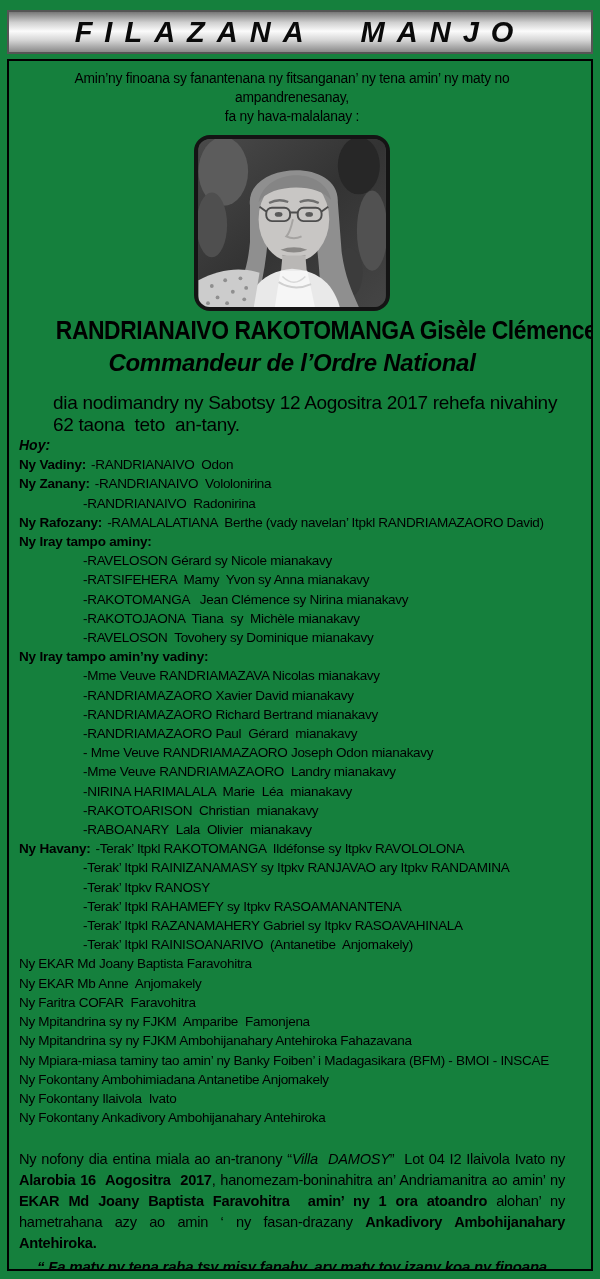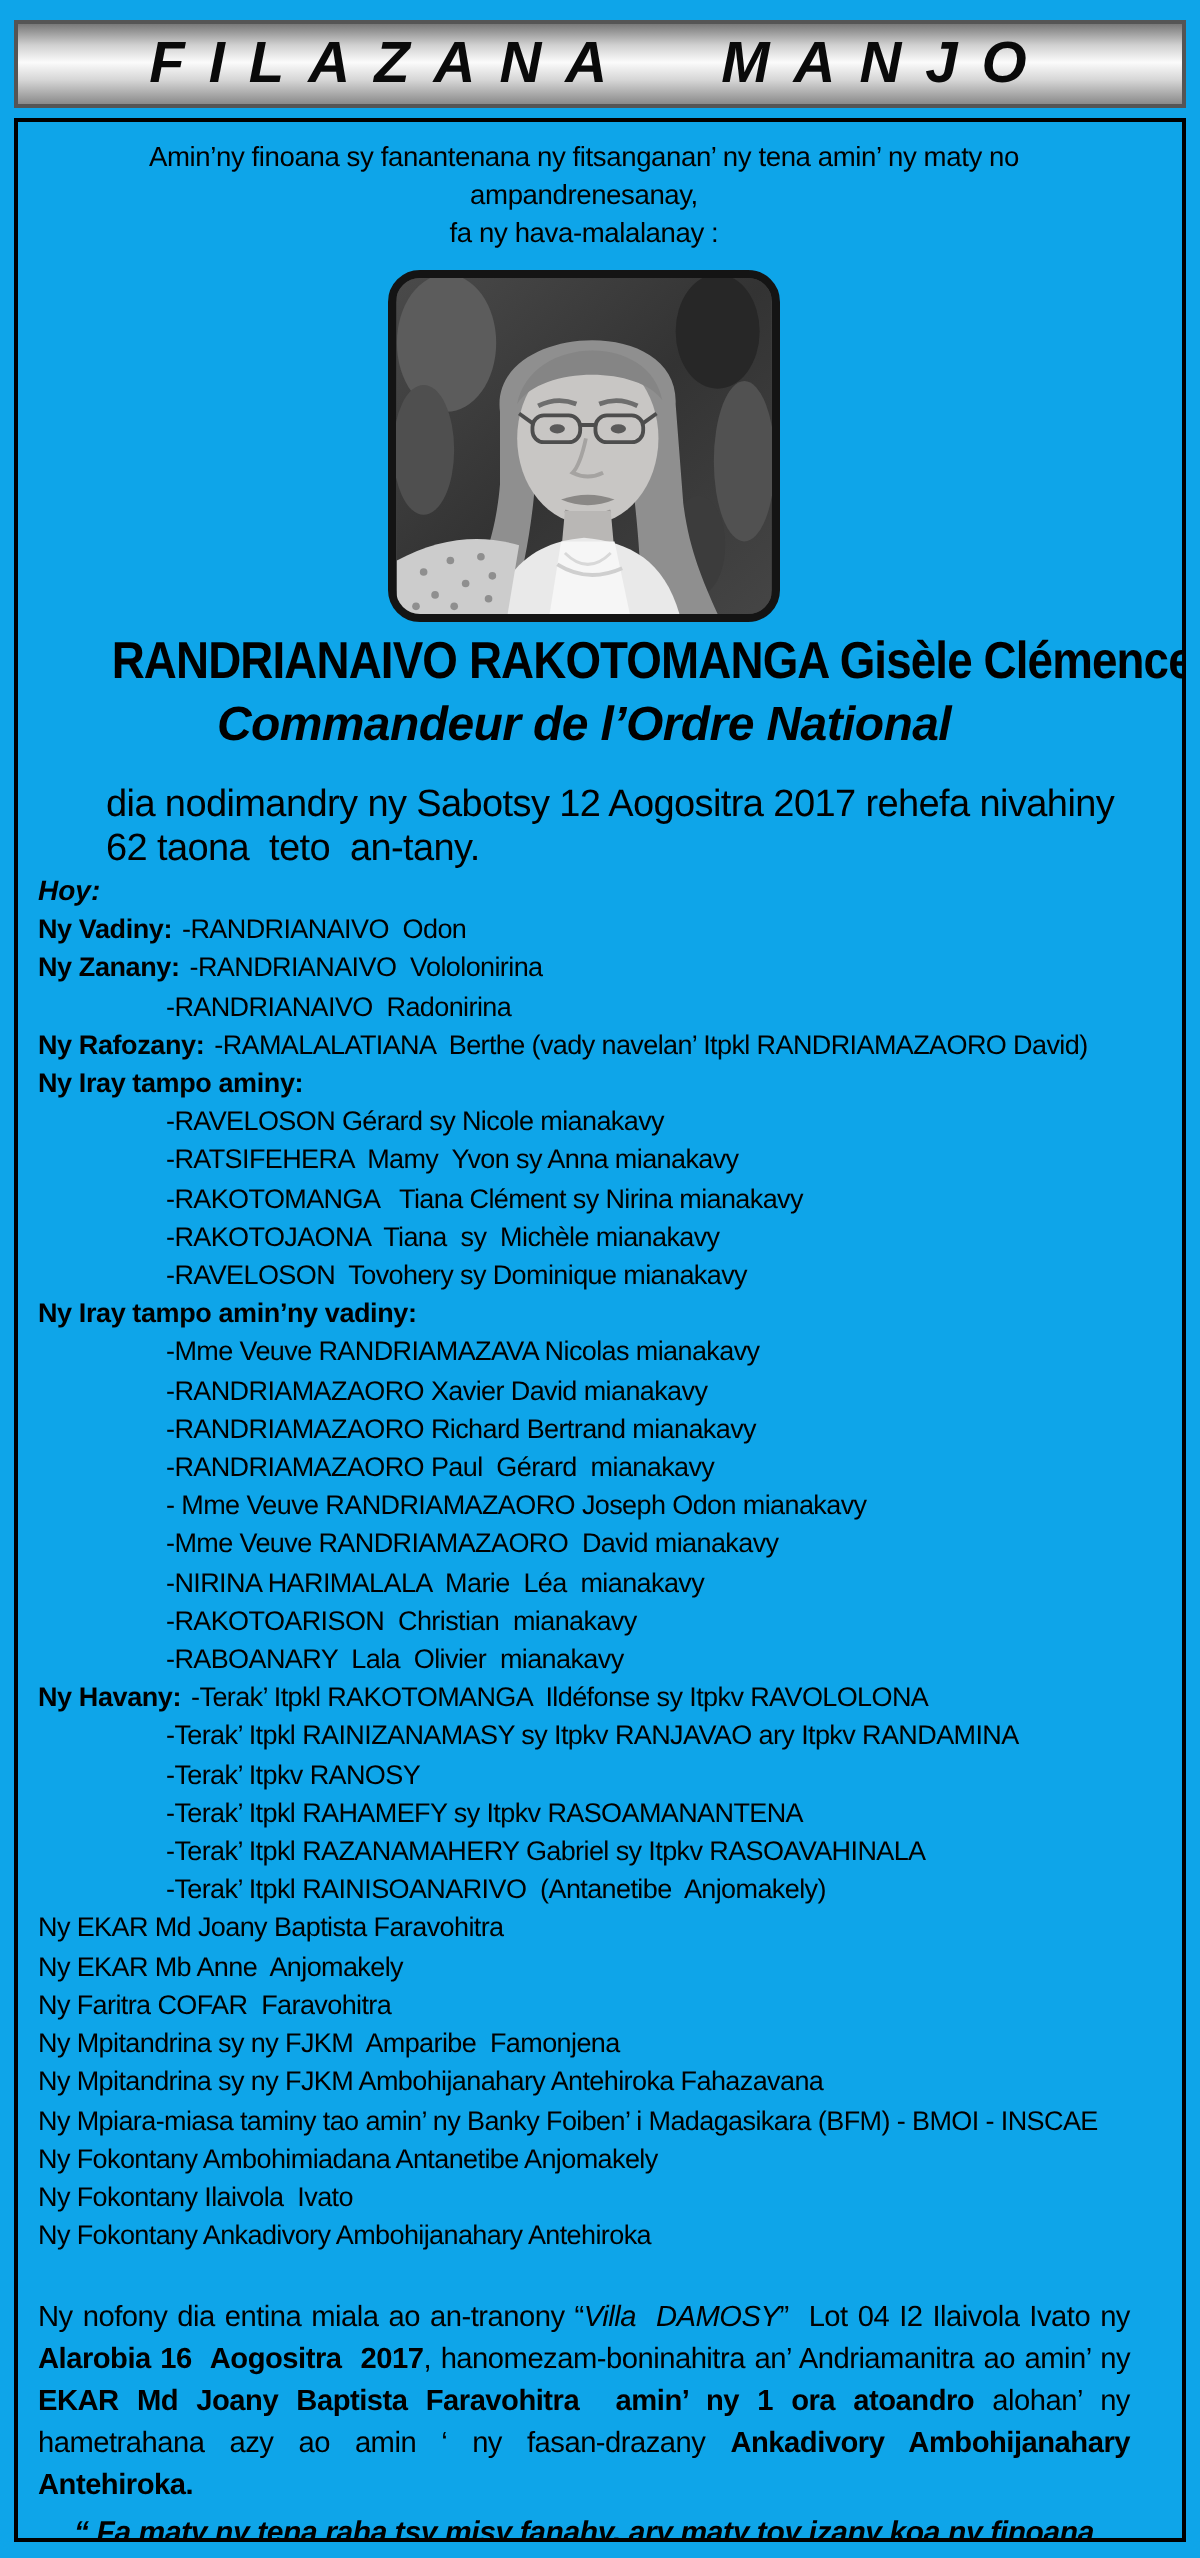--- a/index.html
+++ b/index.html
@@ -1,18 +1,18 @@
 <!DOCTYPE html>
 <html><head>
 <meta charset="utf-8">
 <style>
   html,body{margin:0;padding:0;background:#ffffff;}
   .page{
     width:600px;height:1279px;box-sizing:border-box;
-    padding:10px 7px 0 7px;background:#0ea5e9;color:#000;
+    padding:10px 7px 0 7px;background:#15803d;color:#000;
     font-family:"Liberation Sans", sans-serif;overflow:hidden;position:relative;
   }
   
   .banner{
     height:44px;border:2px solid #555;box-sizing:border-box;
     background:linear-gradient(180deg,#787878 0%,#cfcfcf 26%,#fbfbfb 48%,#d6d6d6 70%,#8a8a8a 100%);
     display:flex;align-items:center;justify-content:center;margin-bottom:5px;
   }
   .banner-text{
     font-weight:bold;font-style:italic;font-size:29px;
@@ -146,30 +146,30 @@
     <div class="fam-heading">Hoy:</div>
 
     <div class="fam-list">
         <div class="fam-line"><span class="fam-label">Ny Vadiny:</span><span class="fam-text">-RANDRIANAIVO  Odon</span></div>
         <div class="fam-line"><span class="fam-label">Ny Zanany:</span><span class="fam-text">-RANDRIANAIVO  Vololonirina</span></div>
         <div class="fam-line indent"><span class="fam-text">-RANDRIANAIVO  Radonirina</span></div>
         <div class="fam-line"><span class="fam-label">Ny Rafozany:</span><span class="fam-text">-RAMALALATIANA  Berthe (vady navelan’ Itpkl RANDRIAMAZAORO David)</span></div>
         <div class="fam-line"><span class="fam-label">Ny Iray tampo aminy:</span><span class="fam-text"></span></div>
         <div class="fam-line indent"><span class="fam-text">-RAVELOSON Gérard sy Nicole mianakavy</span></div>
         <div class="fam-line indent"><span class="fam-text">-RATSIFEHERA  Mamy  Yvon sy Anna mianakavy</span></div>
-        <div class="fam-line indent"><span class="fam-text">-RAKOTOMANGA   Tiana Clément sy Nirina mianakavy</span></div>
+        <div class="fam-line indent"><span class="fam-text">-RAKOTOMANGA   Jean Clémence sy Nirina mianakavy</span></div>
         <div class="fam-line indent"><span class="fam-text">-RAKOTOJAONA  Tiana  sy  Michèle mianakavy</span></div>
         <div class="fam-line indent"><span class="fam-text">-RAVELOSON  Tovohery sy Dominique mianakavy</span></div>
         <div class="fam-line"><span class="fam-label">Ny Iray tampo amin’ny vadiny:</span><span class="fam-text"></span></div>
         <div class="fam-line indent"><span class="fam-text">-Mme Veuve RANDRIAMAZAVA Nicolas mianakavy</span></div>
         <div class="fam-line indent"><span class="fam-text">-RANDRIAMAZAORO Xavier David mianakavy</span></div>
         <div class="fam-line indent"><span class="fam-text">-RANDRIAMAZAORO Richard Bertrand mianakavy</span></div>
         <div class="fam-line indent"><span class="fam-text">-RANDRIAMAZAORO Paul  Gérard  mianakavy</span></div>
         <div class="fam-line indent"><span class="fam-text">- Mme Veuve RANDRIAMAZAORO Joseph Odon mianakavy</span></div>
-        <div class="fam-line indent"><span class="fam-text">-Mme Veuve RANDRIAMAZAORO  David mianakavy</span></div>
+        <div class="fam-line indent"><span class="fam-text">-Mme Veuve RANDRIAMAZAORO  Landry mianakavy</span></div>
         <div class="fam-line indent"><span class="fam-text">-NIRINA HARIMALALA  Marie  Léa  mianakavy</span></div>
         <div class="fam-line indent"><span class="fam-text">-RAKOTOARISON  Christian  mianakavy</span></div>
         <div class="fam-line indent"><span class="fam-text">-RABOANARY  Lala  Olivier  mianakavy</span></div>
         <div class="fam-line"><span class="fam-label">Ny Havany:</span><span class="fam-text">-Terak’ Itpkl RAKOTOMANGA  Ildéfonse sy Itpkv RAVOLOLONA</span></div>
         <div class="fam-line indent"><span class="fam-text">-Terak’ Itpkl RAINIZANAMASY sy Itpkv RANJAVAO ary Itpkv RANDAMINA</span></div>
         <div class="fam-line indent"><span class="fam-text">-Terak’ Itpkv RANOSY</span></div>
         <div class="fam-line indent"><span class="fam-text">-Terak’ Itpkl RAHAMEFY sy Itpkv RASOAMANANTENA</span></div>
         <div class="fam-line indent"><span class="fam-text">-Terak’ Itpkl RAZANAMAHERY Gabriel sy Itpkv RASOAVAHINALA</span></div>
         <div class="fam-line indent"><span class="fam-text">-Terak’ Itpkl RAINISOANARIVO  (Antanetibe  Anjomakely)</span></div>
         <div class="fam-line"><span class="fam-text">Ny EKAR Md Joany Baptista Faravohitra</span></div>

